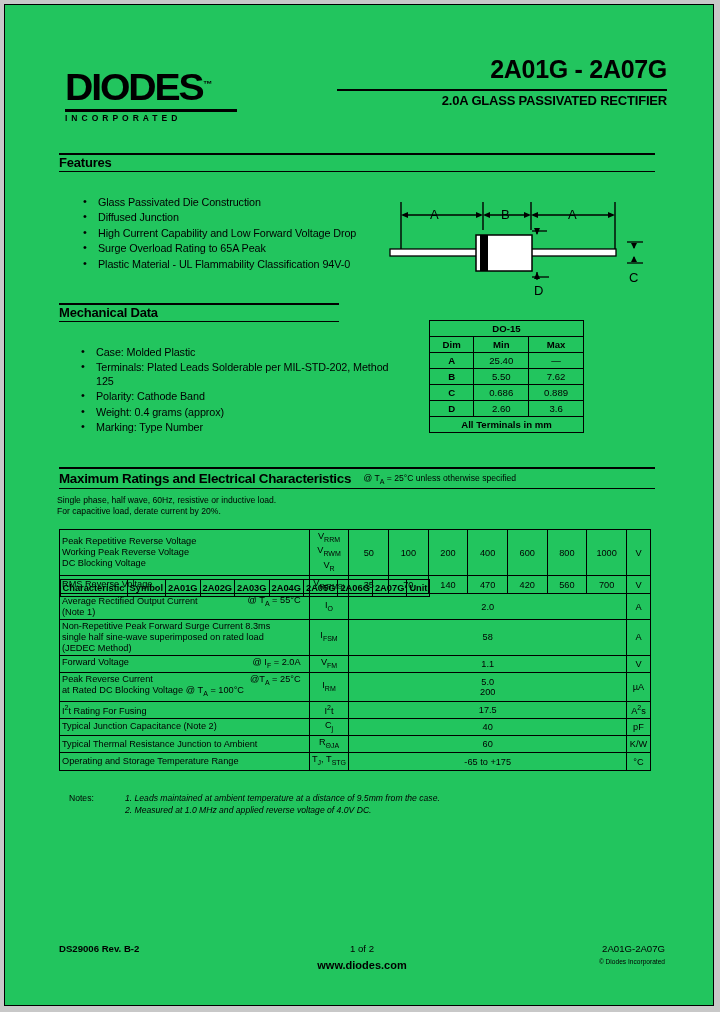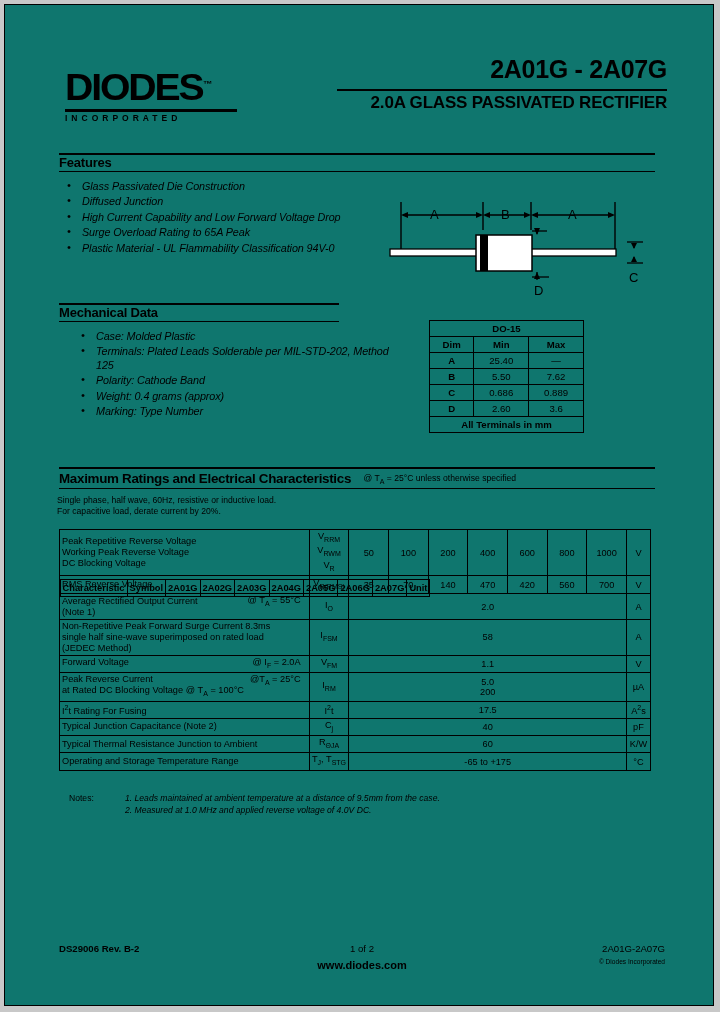--- a/index.html
+++ b/index.html
@@ -10,21 +10,21 @@
   body {
     width: 720px; height: 1012px;
     font-family: "Liberation Sans", sans-serif;
     position: relative;
     overflow: hidden;
   }
   #page {
     position: absolute;
     left: 4px; top: 4px;
     width: 710px; height: 1002px;
-    background: #0f766e;
+    background: #22c55e;
     border: 1px solid #000;
     overflow: hidden;
   }
   .inner {
     position: absolute;
     left: 52px; top: 0px;
     width: 610px; height: 1000px;
   }
 
   
@@ -53,35 +53,35 @@
     position: absolute; right: 0px; top: 0px;
     font-size: 25px; font-weight: bold; letter-spacing: -0.3px;
     text-align: right; width: 330px;
   }
   .title-rule {
     position: absolute; right: 0; top: 34px; width: 330px;
     height: 2px; background: #000;
   }
   .part-sub {
     position: absolute; right: 0px; top: 38px;
-    font-size: 17px; font-weight: bold; text-align: right; width: 330px;
+    font-size: 13px; font-weight: bold; text-align: right; width: 330px;
     letter-spacing: -0.2px;
   }
 
   
   .sec { position: absolute; }
   .sec-title {
     font-size: 13px; font-weight: bold; letter-spacing: -0.2px;
     padding-bottom: 1px;
   }
   .sec-rule-top { height: 2px; background: #000; }
   .sec-rule-bot { height: 1px; background: #000; }
 
   
-  ul.bl { list-style: none; margin: 0; padding: 0; font-style: italic; }
+  ul.bl { list-style: none; margin: 16px; padding: 0; }
   ul.bl li {
     position: relative;
     padding-left: 23px;
     font-size: 10.8px;
     line-height: 13.3px;
     margin-bottom: 2.2px;
     letter-spacing: -0.1px;
   }
   ul.bl li:before {
     content: "\2022";
@@ -183,21 +183,21 @@
     <li>Surge Overload Rating to 65A Peak</li>
     <li>Plastic Material - UL Flammability Classification 94V-0</li>
   </ul>
 
   <div class="sec" style="left:2px; top:298px; width:280px;">
     <div class="sec-rule-top"></div>
     <div class="sec-title">Mechanical Data</div>
     <div class="sec-rule-bot"></div>
   </div>
 
-  <ul class="bl" style="position:absolute; left:16px; top:325px; width:320px;">
+  <ul class="bl" style="position:absolute; left:0; top:325px; width:320px;">
     <li>Case: Molded Plastic</li>
     <li>Terminals: Plated Leads Solderable per MIL-STD-202, Method 125</li>
     <li>Polarity: Cathode Band</li>
     <li>Weight:  0.4 grams (approx)</li>
     <li>Marking: Type Number</li>
   </ul>
 
   <div class="pkg">
     <svg width="270" height="115" viewBox="0 0 270 115">
       <g stroke="#000" stroke-width="1.4" fill="none">

